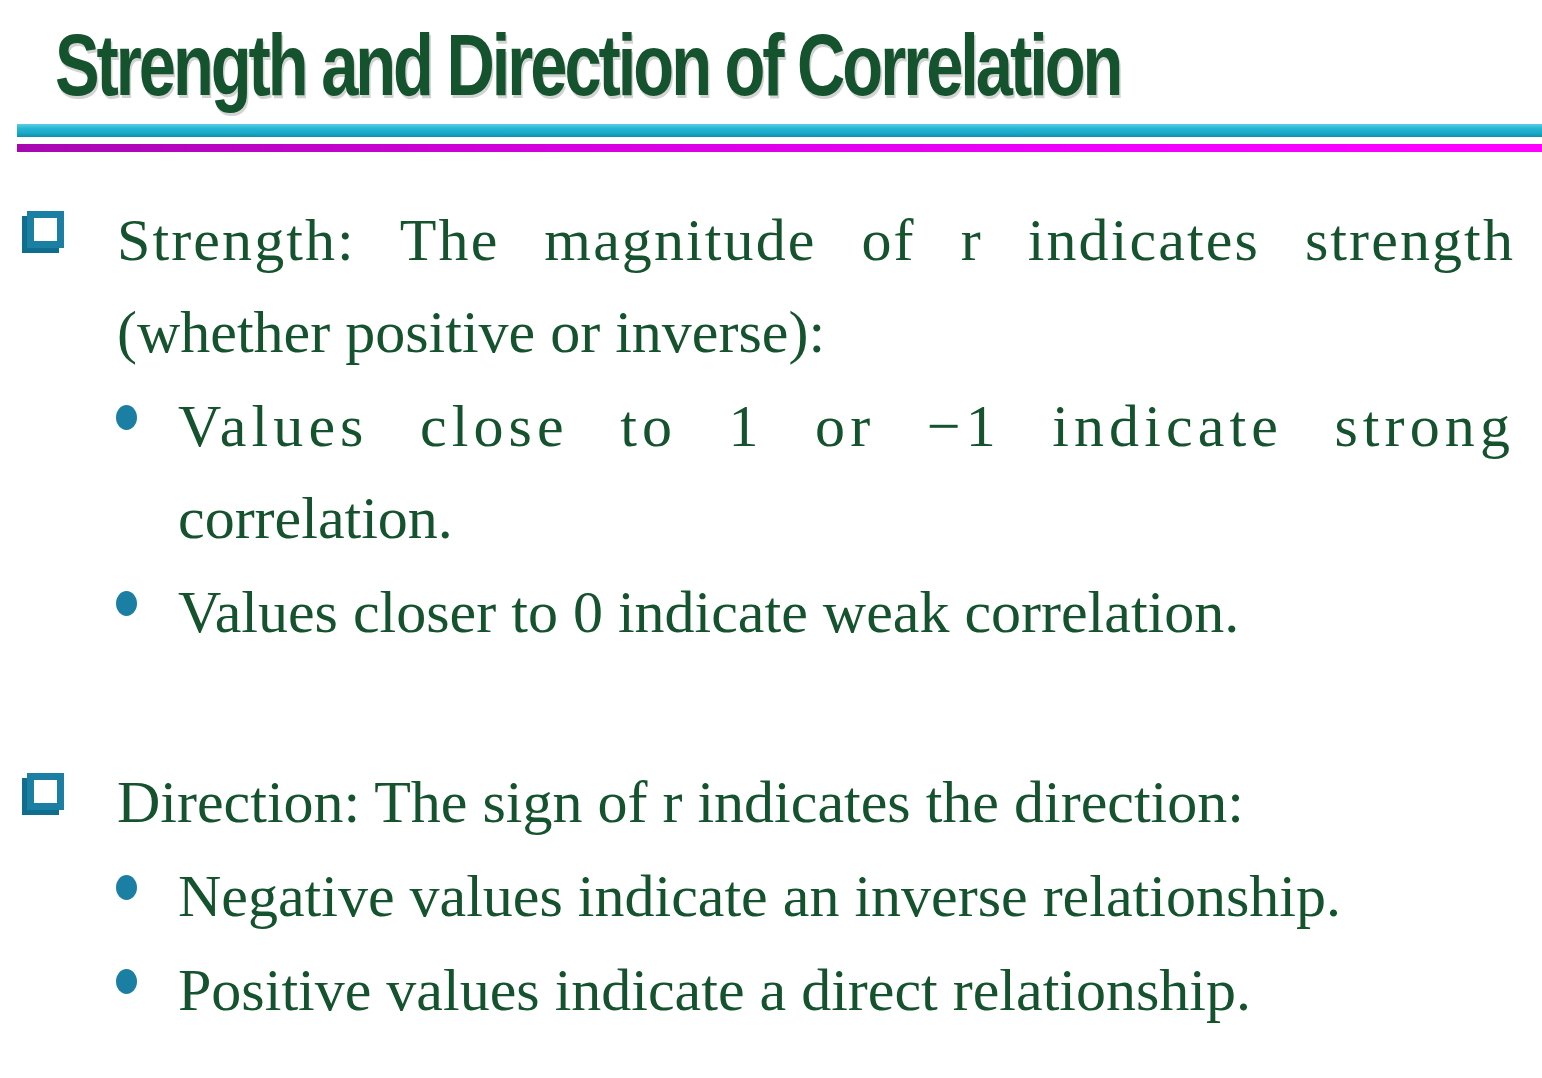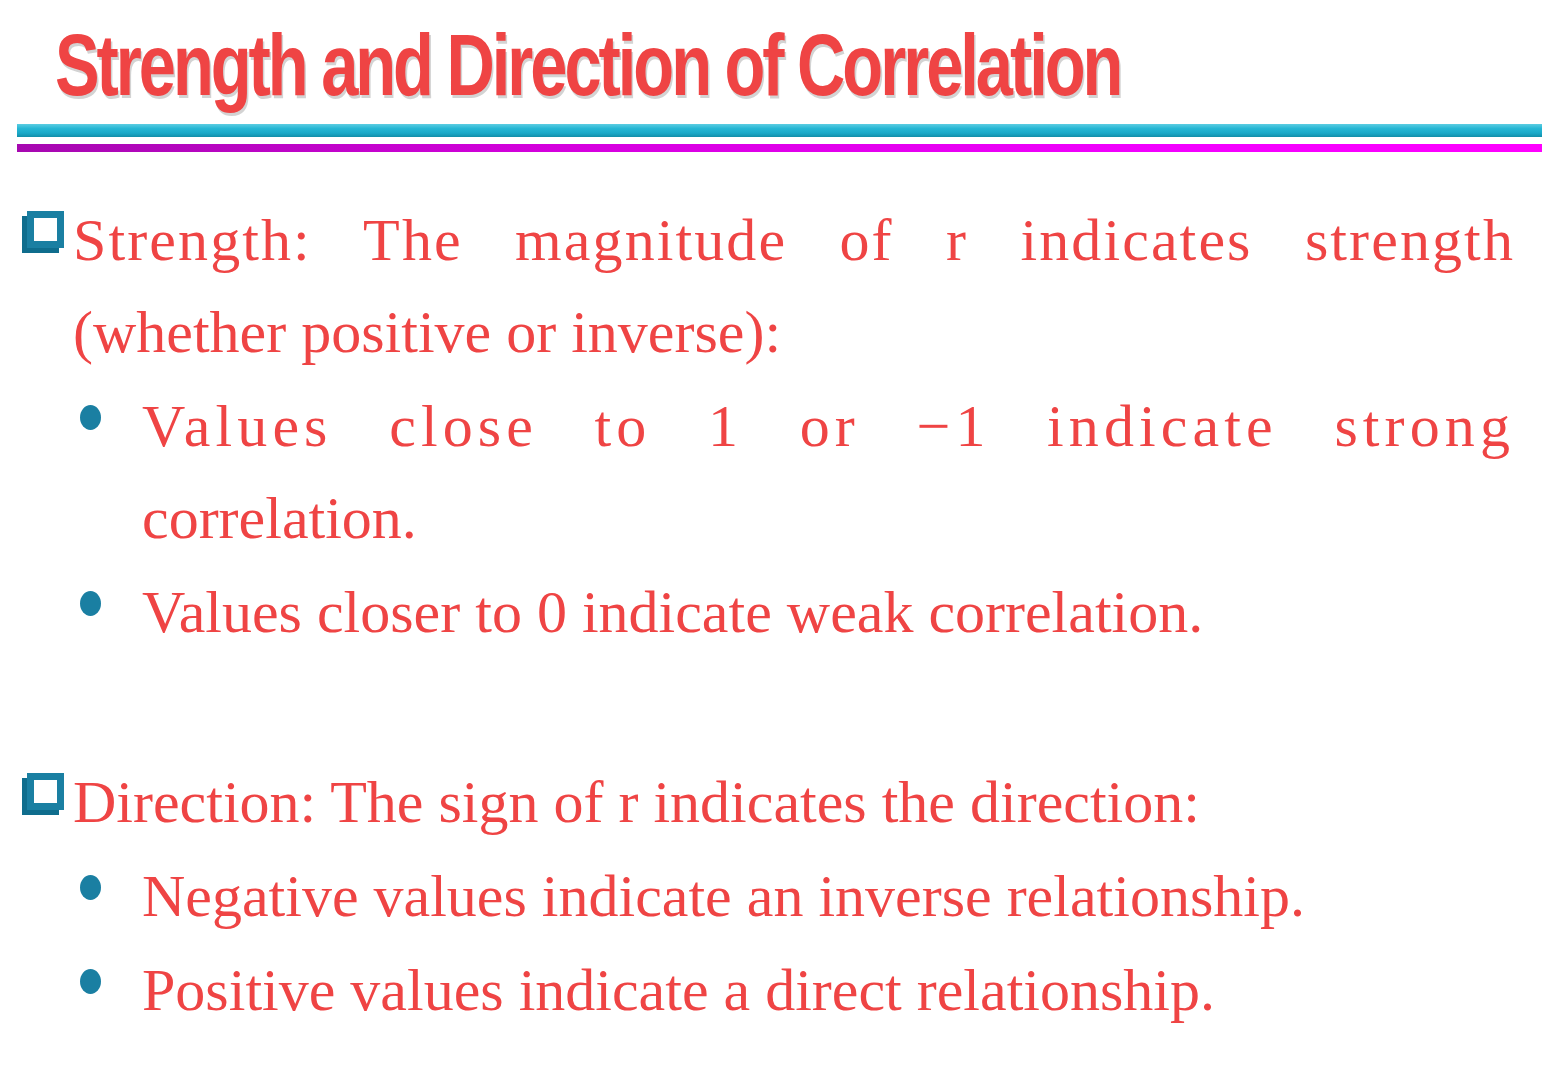--- a/index.html
+++ b/index.html
@@ -7,21 +7,21 @@
     padding: 0;
     background: #ffffff;
   }
   .slide {
     position: relative;
     width: 1542px;
     height: 1078px;
     background: #ffffff;
     overflow: hidden;
     font-family: "Liberation Serif", serif;
-    color: #ef4444;
+    color: #14532d;
   }
   
   .title-wrap {
     margin: 6px 0 0 55px;
     height: 118px;
     display: flex;
     align-items: center;
   }
   .slide-title {
     font-family: "Liberation Sans", sans-serif;
@@ -46,22 +46,22 @@
     background: linear-gradient(90deg, #a608b0 0%, #d400dd 35%, #f200ff 75%, #ff00ff 100%);
   }
   
   .content {
     margin-top: 42px;
     padding-right: 27px;
     font-size: 60px;
     line-height: 92px;
   }
   .li { display: flex; align-items: flex-start; }
-  .li.l1 { padding-left: 27px; margin-top: 4px; }
-  .li.l2 { padding-left: 80px; margin-top: 2px; }
+  .li.l1 { padding-left: 27px; margin-top: 4px; gap: 44px; }
+  .li.l2 { padding-left: 116px; margin-top: 2px; }
   .li.big-gap { margin-top: 98px; justify-content: flex-end; }
   .text { flex: 1 1 auto; min-width: 0; }
   .line { }
   
   .line.stretch {
     text-align: justify;
     text-align-last: justify;
   }
   .line.ls-sm { letter-spacing: 0.035em; }
   .line.ls-lg { letter-spacing: 0.085em; }

